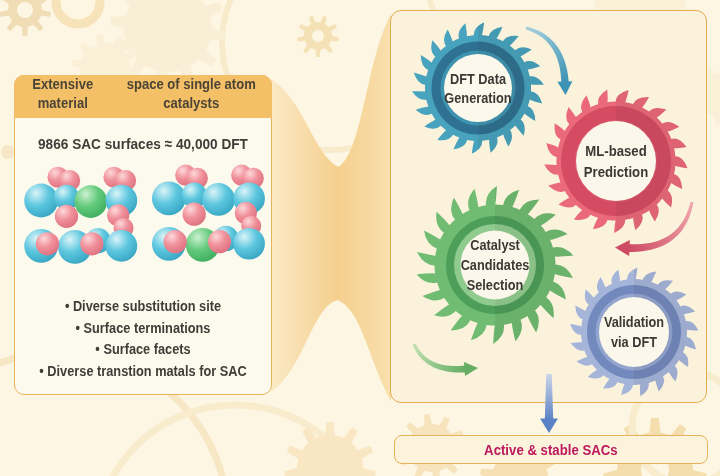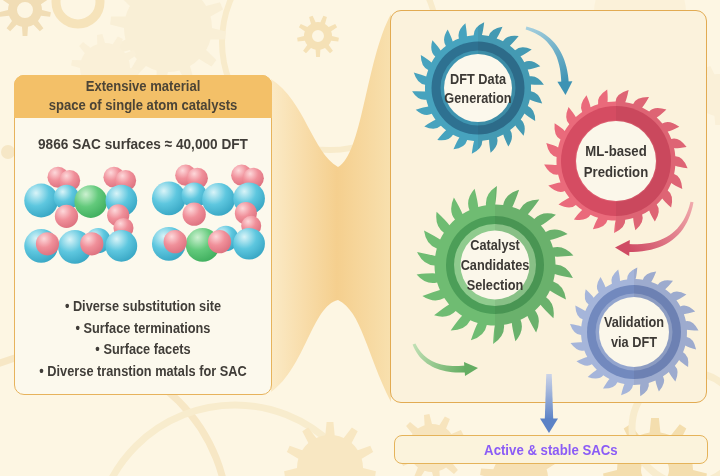--- a/index.html
+++ b/index.html
@@ -5,21 +5,21 @@
   html,body{margin:0;padding:0;}
   body{width:720px;height:476px;overflow:hidden;font-family:"Liberation Sans",sans-serif;}
   #stage{position:relative;width:720px;height:476px;background:#fdf6e3;overflow:hidden;}
   #bg-layer,#fg-layer{position:absolute;left:0;top:0;width:720px;height:476px;}
   #fg-layer{pointer-events:none;}
 
   
   #material-card{position:absolute;left:14px;top:75px;width:258px;height:320px;
     background:#fcf9ed;border:1.5px solid #e7b35c;border-radius:10px;box-sizing:border-box;}
   #card-header{position:absolute;left:-1.5px;top:-1.5px;width:258px;height:43px;
-    border-radius:10px 10px 0 0;display:flex;flex-direction:column;justify-content:center;
+    border-radius:10px 10px 0 0;display:flex;flex-direction:row;justify-content:center;
     text-align:center;font-size:14.5px;font-weight:700;line-height:19px;}
   .squeeze{transform:scaleX(0.9);transform-origin:50% 50%;}
   #stat-line{position:absolute;left:0;top:59px;width:100%;text-align:center;
     font-size:15.5px;font-weight:700;transform:scaleX(0.88);}
   #molecule-svg{position:absolute;left:-7px;top:77px;}
   #feature-list{position:absolute;left:0;top:220px;width:100%;text-align:center;
     font-size:14.5px;font-weight:700;line-height:21.5px;transform:scaleX(0.88);}
   .feature-item{white-space:nowrap;}
 
   
@@ -240,17 +240,17 @@
   <div class="gear-label" id="label-gear-2" style="left: 495px; top: 265px;">
     <div>Catalyst</div>
     <div>Candidates</div>
     <div>Selection</div>
   </div>
   <div class="gear-label" id="label-gear-3" style="left: 634px; top: 332px;">
     <div>Validation</div>
     <div>via DFT</div>
   </div>
 
-  <div id="output-box" style="background: rgb(251, 243, 220); border-color: rgb(229, 179, 90); color: #8b5cf6;">
+  <div id="output-box" style="background: rgb(251, 243, 220); border-color: rgb(229, 179, 90); color: #be185d;">
     <span>Active &amp; stable SACs</span>
   </div>
 
 </div>
 
 </body></html>

